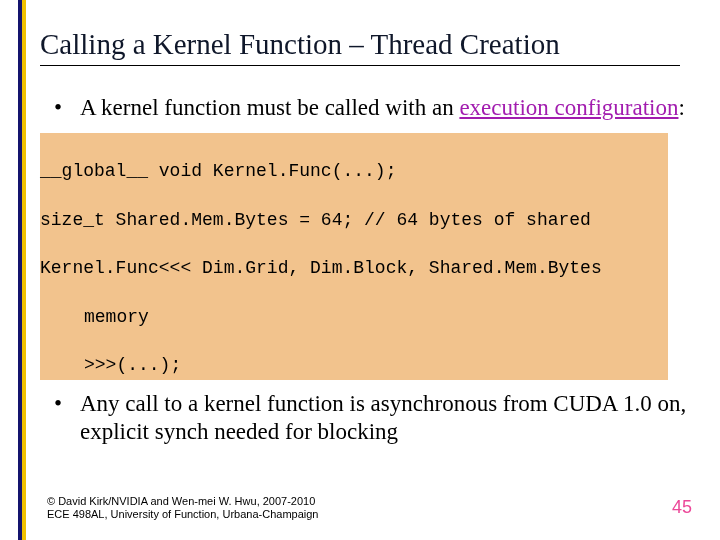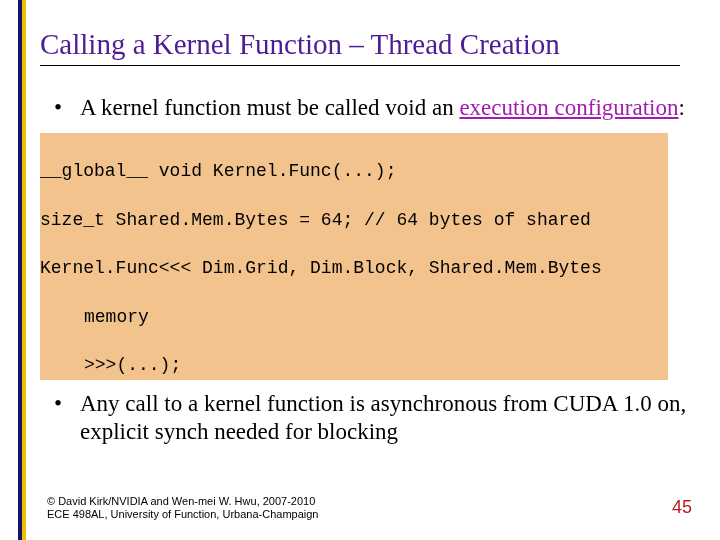--- a/index.html
+++ b/index.html
@@ -24,21 +24,21 @@
   .content {
     position: absolute;
     left: 40px;
     right: 20px;
     top: 28px;
     bottom: 20px;
   }
   .title {
     font-size: 29px;
     font-weight: normal;
-    color: #4c1d95;
+    color: #0f172a;
     margin-bottom: 4px;
     white-space: nowrap;
   }
   .title-underline {
     height: 1px;
     background: #000;
     width: 640px;
     margin-bottom: 28px;
   }
   .bullet-list {
@@ -86,38 +86,38 @@
     font-family: Arial, sans-serif;
     color: #000;
     line-height: 1.25;
   }
   .page-num {
     position: absolute;
     right: 28px;
     bottom: 22px;
     font-size: 18px;
     font-family: Arial, sans-serif;
-    color: #b91c1c;
+    color: #ec4899;
   }
 </style>
 </head>
 <body>
 
 <div class="accent-bars">
   <div class="bar navy"></div>
   <div class="bar gold"></div>
 </div>
 
 <div class="content">
   <div class="title">Calling a Kernel Function – Thread Creation</div>
   <div class="title-underline"></div>
 
   <ul class="bullet-list">
     <li>
-      <span>A kernel function must be called void an </span><span class="link-like">execution configuration</span><span>:</span>
+      <span>A kernel function must be called with an </span><span class="link-like">execution configuration</span><span>:</span>
     </li>
   </ul>
 
   <div class="code-block">
 <span class="code-line">__global__ void Kernel.Func(...);</span>
 <span class="code-line">size_t Shared.Mem.Bytes = 64; // 64 bytes of shared</span>
 <span class="code-line">Kernel.Func&lt;&lt;&lt; Dim.Grid, Dim.Block, Shared.Mem.Bytes</span>
 <span class="code-line code-indent">memory</span>
 <span class="code-line code-indent">&gt;&gt;&gt;(...);</span></div>
 

